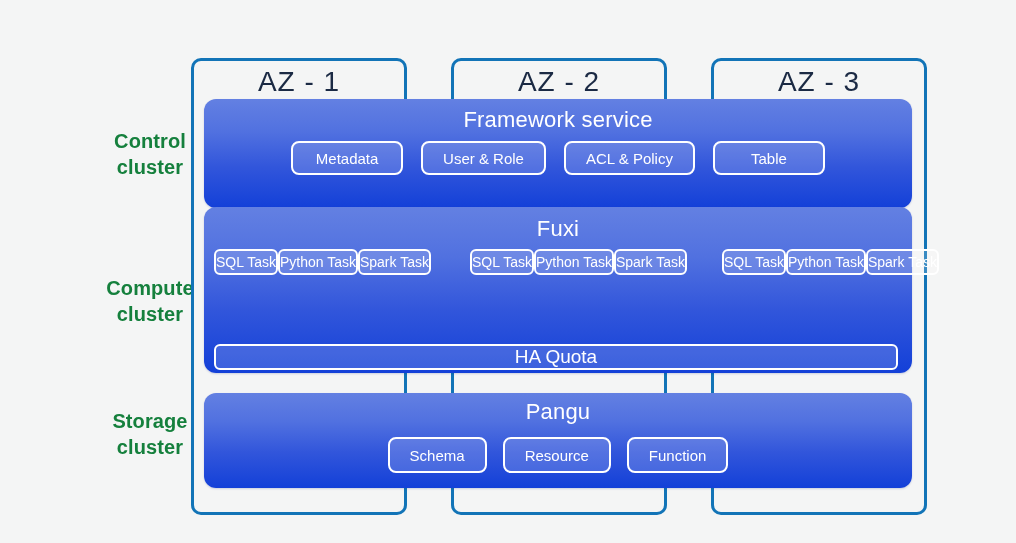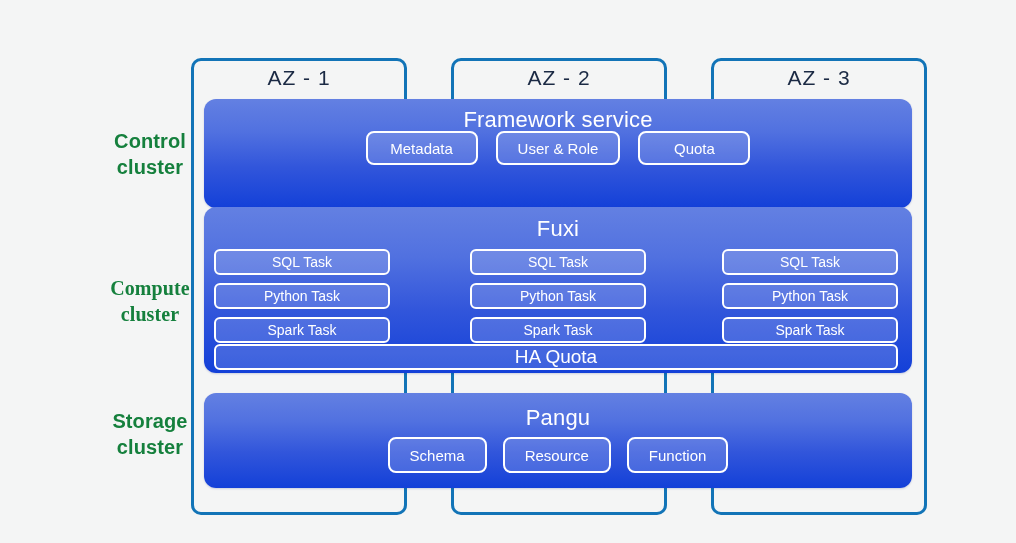--- a/index.html
+++ b/index.html
@@ -31,40 +31,40 @@
     color: #15803d;
     font-weight: bold;
     font-size: 20px;
     line-height: 26px;
     letter-spacing: 0.1px;
     text-align: center;
   }
   .row-label .l2 { display: block; }
 
   #label-control  { top: 128px; }
-  #label-compute  { top: 275px; font-family: Liberation Serif, serif; }
+  #label-compute  { top: 275px; }
   #label-storage  { top: 408px; }
 
   
   .az-box {
     position: absolute;
     top: 58px;
     height: 457px;
     border: 3px solid #1274b7;
     border-radius: 10px;
     background: transparent;
     box-sizing: border-box;
   }
   .az-title {
     position: absolute;
     top: 5px;
     left: 0;
     right: 0;
     text-align: center;
-    font-size: 21px;
+    font-size: 28px;
     color: #1b2a44;
     letter-spacing: 1px;
   }
   #az-1 { left: 191px; width: 216px; }
   #az-2 { left: 451px; width: 216px; }
   #az-3 { left: 711px; width: 216px; }
 
   
   .band {
     position: absolute;
@@ -82,56 +82,55 @@
   .band-title {
     position: absolute;
     left: 0; right: 0;
     text-align: center;
     color: #ffffff;
     font-size: 22px;
     letter-spacing: 0.2px;
   }
   #band-control .band-title { top: 8px; }
   #band-compute .band-title { top: 9px; }
-  #band-storage .band-title { top: 12px; }
+  #band-storage .band-title { top: 6px; }
 
   
   .chip {
     border: 2px solid #ffffff;
     border-radius: 8px;
     background: rgba(255,255,255,0.17);
     color: #ffffff;
     font-size: 15px;
     display: flex;
     align-items: center;
     justify-content: center;
     box-sizing: border-box;
     height: 34px;
     white-space: nowrap;
   }
 
   
   .chip-row-control {
     position: absolute;
-    top: 32px;
+    top: 42px;
     left: 0; right: 0;
     display: flex;
     justify-content: center;
     gap: 18px;
   }
   .chip-row-control .chip { padding: 0 20px; min-width: 112px; }
 
   
   .task-col {
     position: absolute;
     top: 42px;
     width: 176px;
     display: flex;
-    flex-direction: column;
-    gap: 8px;
+    flex-direction: row;
   }
   #task-col-1 { left: 10px; }
   #task-col-2 { left: 266px; }
   #task-col-3 { left: 518px; }
   .task-col .chip { width: 176px; height: 26px; font-size: 14px; border-width: 2px; border-radius: 6px; }
 
   #ha-quota-bar {
     position: absolute;
     left: 10px;
     width: 684px;
@@ -178,21 +177,22 @@
   </div>
   <div class="az-box" id="az-3">
     <div class="az-title">AZ - 3</div>
   </div>
 
   <div class="band" id="band-control">
     <div class="band-title">Framework service</div>
     <div class="chip-row-control">
       <div class="chip">Metadata</div>
       <div class="chip">User &amp; Role</div>
-      <div class="chip">Quota</div>
+      <div class="chip">ACL &amp; Policy</div>
+      <div class="chip">Table</div>
     </div>
   </div>
 
   <div class="band" id="band-compute">
     <div class="band-title">Fuxi</div>
 
     <div class="task-col" id="task-col-1">
       <div class="chip">SQL Task</div>
       <div class="chip">Python Task</div>
       <div class="chip">Spark Task</div>

